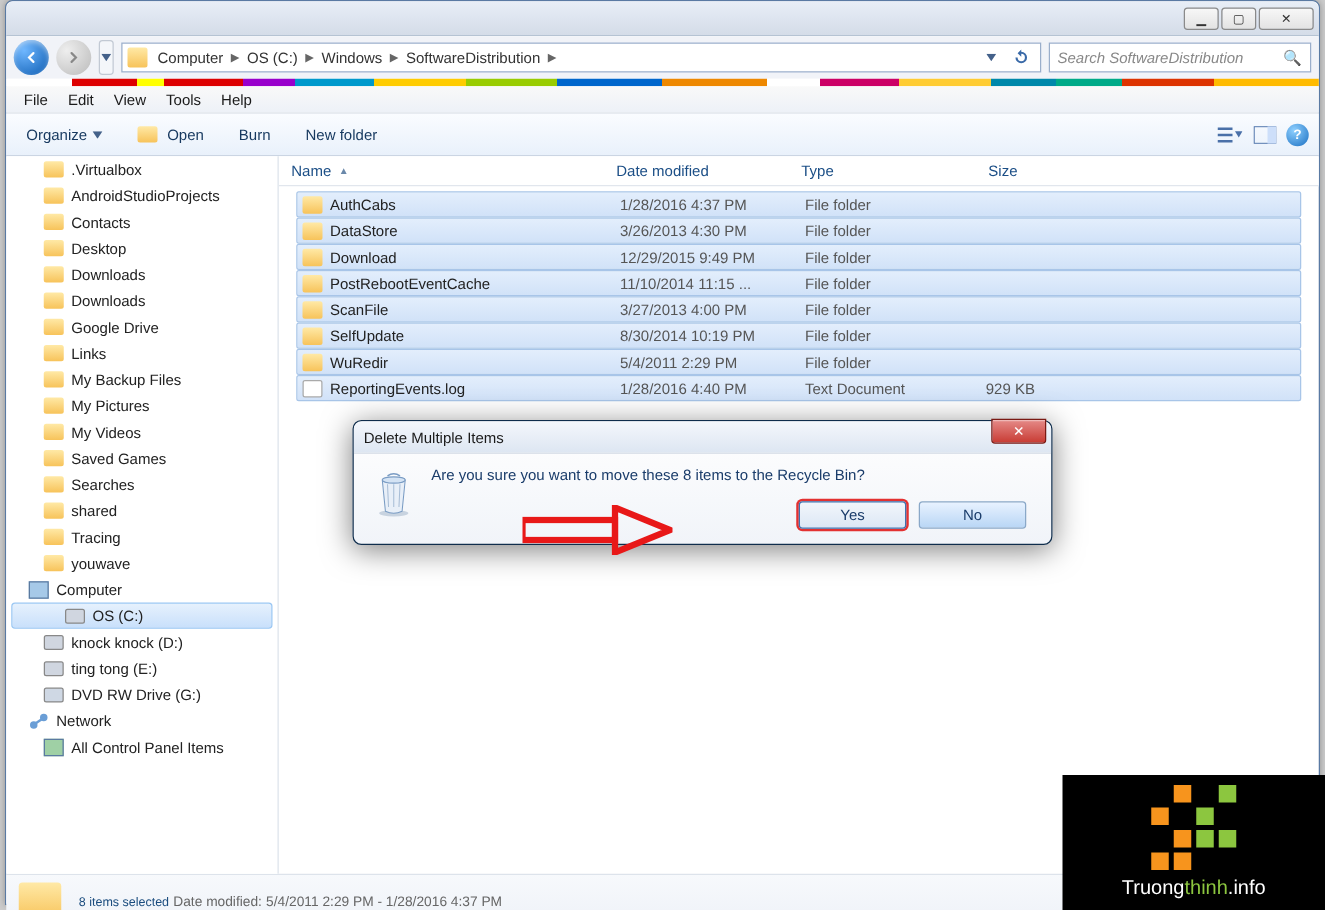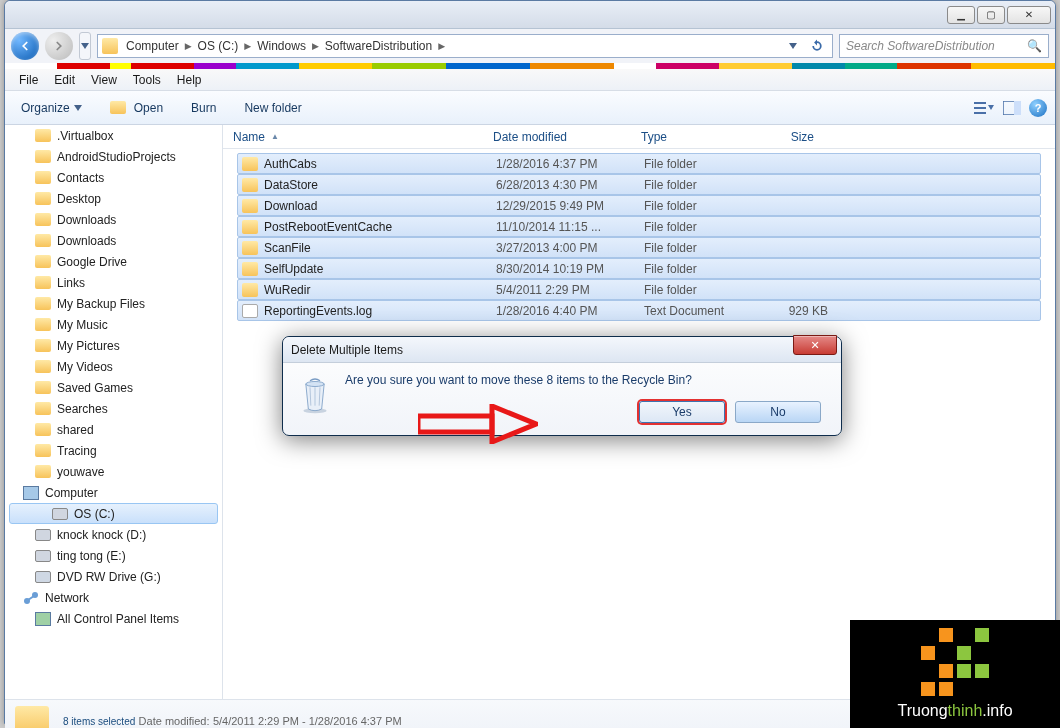--- a/index.html
+++ b/index.html
@@ -231,24 +231,20 @@
         <div class="tree-item l1">
           <div class="folder-icon"></div>
           <span>Links</span>
         </div>
         <div class="tree-item l1">
           <div class="folder-icon"></div>
           <span>My Backup Files</span>
         </div>
         <div class="tree-item l1">
           <div class="folder-icon"></div>
-          <span>My Music</span>
-        </div>
-        <div class="tree-item l1">
-          <div class="folder-icon"></div>
           <span>My Pictures</span>
         </div>
         <div class="tree-item l1">
           <div class="folder-icon"></div>
           <span>My Videos</span>
         </div>
         <div class="tree-item l1">
           <div class="folder-icon"></div>
           <span>Saved Games</span>
         </div>
@@ -317,21 +313,21 @@
           <div class="file-row sel">
             <div class="f-icon "></div>
             <div class="f-name">AuthCabs</div>
             <div class="f-date">1/28/2016 4:37 PM</div>
             <div class="f-type">File folder</div>
             <div class="f-size"></div>
           </div>
           <div class="file-row sel">
             <div class="f-icon "></div>
             <div class="f-name">DataStore</div>
-            <div class="f-date">6/28/2013 4:30 PM</div>
+            <div class="f-date">3/26/2013 4:30 PM</div>
             <div class="f-type">File folder</div>
             <div class="f-size"></div>
           </div>
           <div class="file-row sel">
             <div class="f-icon "></div>
             <div class="f-name">Download</div>
             <div class="f-date">12/29/2015 9:49 PM</div>
             <div class="f-type">File folder</div>
             <div class="f-size"></div>
           </div>

